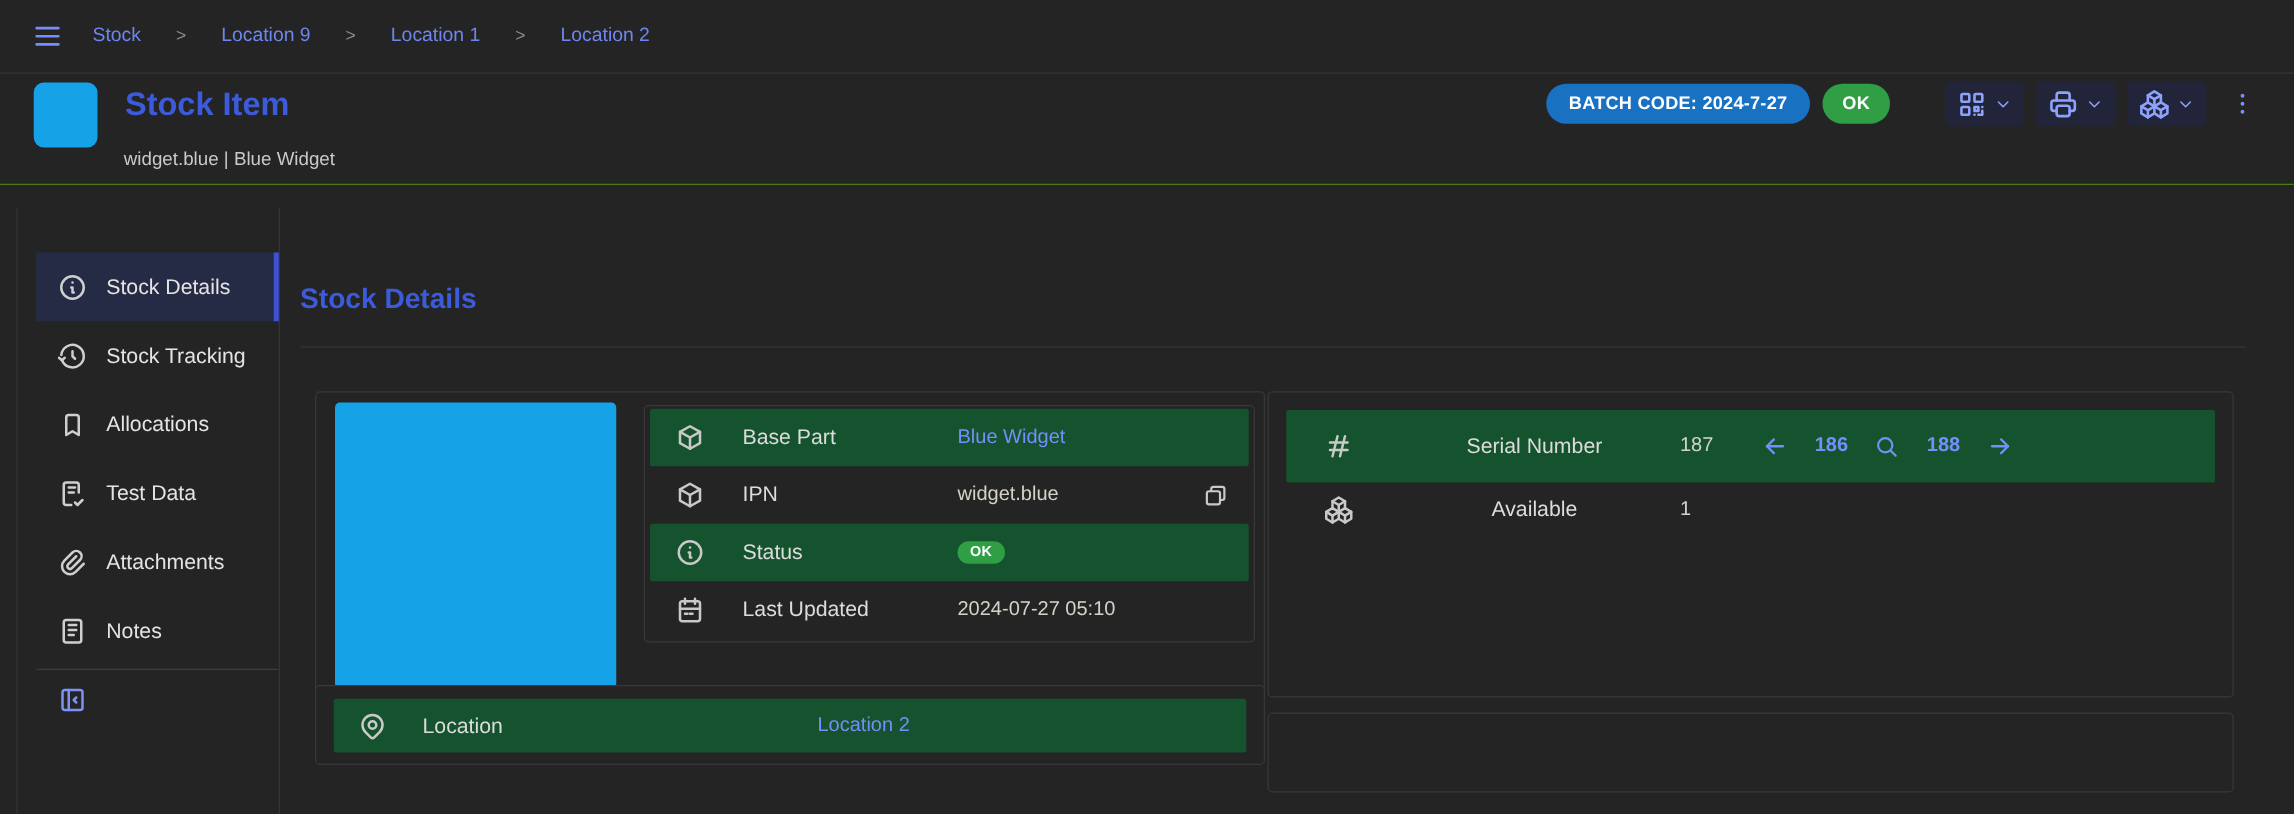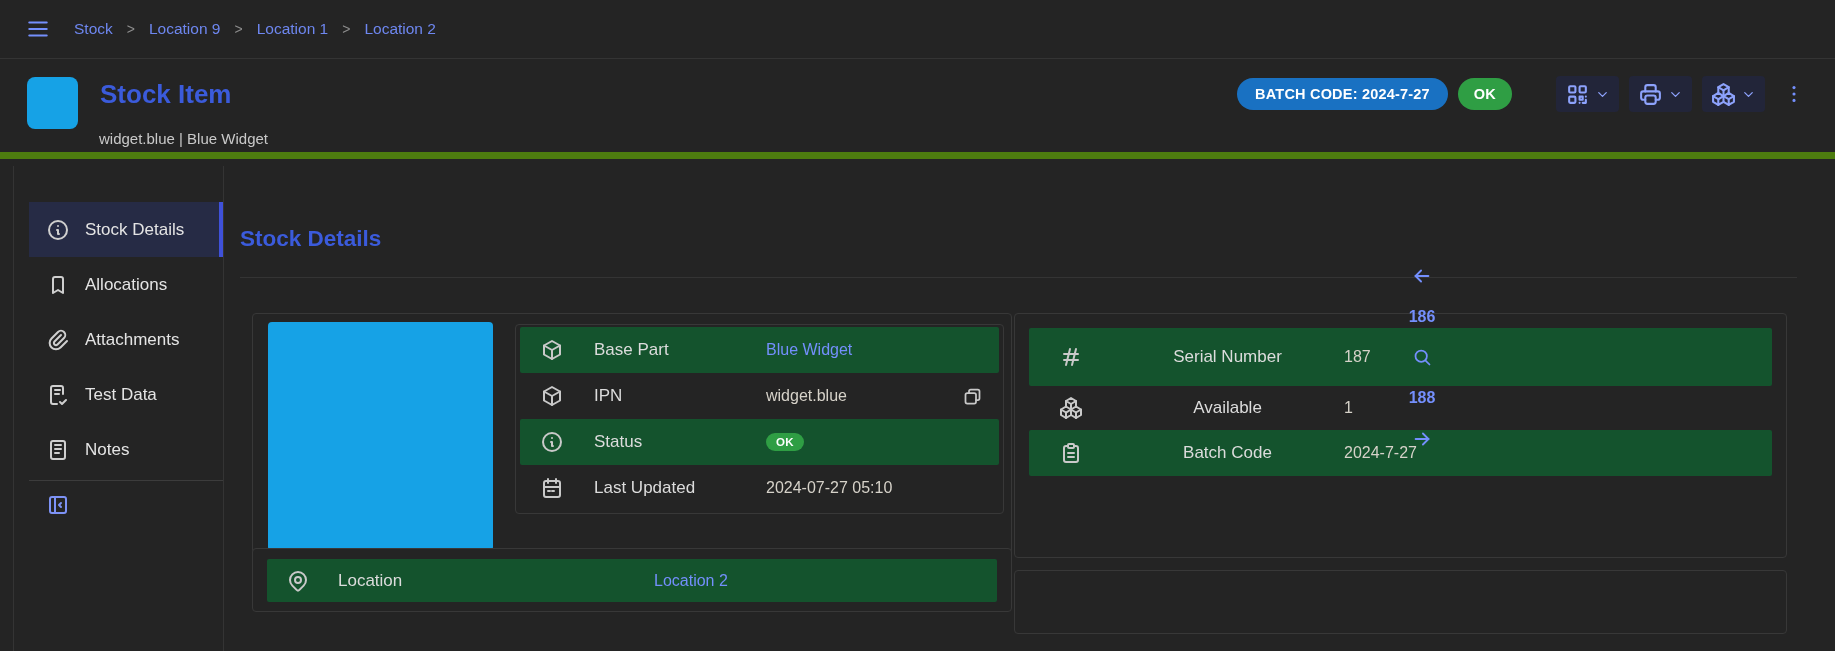--- a/index.html
+++ b/index.html
@@ -8,26 +8,26 @@
     position:relative; overflow:hidden;
     background:#242424; color:#d6d6d6;
     font-family:"Liberation Sans", sans-serif;
   }
   svg.ic { display:block; fill:none; stroke:currentColor; stroke-width:2; stroke-linecap:round; stroke-linejoin:round; }
 
   
   .topbar { position:absolute; left:0; top:0; width:100%; height:59px;
             border-bottom:1px solid #343434; display:flex; align-items:center; padding-left:24px; }
   .burger { background:none; border:none; color:#748ffc; cursor:pointer; margin-right:22px; }
-  .breadcrumb { display:flex; align-items:center; gap:14px; font-size:15.5px; }
+  .breadcrumb { display:flex; gap:28px; font-size:15.5px; }
   .crumb { color:#6e87f0; text-decoration:none; cursor:pointer; }
   .crumb-sep { color:#8d8d8d; font-size:14px; }
 
   
-  .pagehead { position:absolute; left:0; top:52px; width:100%; height:107px; border-bottom:7px solid #4d7c0f; }
+  .pagehead { position:absolute; left:0; top:41px; width:100%; height:107px; border-bottom:1px solid #4d7c0f; }
   .thumb { position:absolute; left:27px; top:25px; width:51px; height:52px; border-radius:8px; background:#16a2e6; }
   .page-title { position:absolute; left:100px; top:27px; font-size:26px; font-weight:bold; color:#3b5bdb; }
   .page-subtitle { position:absolute; left:99px; top:78px; font-size:15px; color:#c9c9c9; }
   .head-right { position:absolute; right:30px; top:23px; height:38px; display:flex; align-items:center; gap:10px; }
   .pill { height:32px; display:flex; align-items:center; padding:0 18px; border-radius:16px;
           color:#fff; font-weight:bold; font-size:14.5px; letter-spacing:.2px; white-space:nowrap; }
   .pill-blue { background:#1971c2; }
   .pill-green { background:#2f9e44; padding:0 16px; }
   .actbtn { width:63px; height:36px; background:#222539; border:none; border-radius:4px;
             display:flex; align-items:center; justify-content:center; gap:5px; color:#8da2fc; cursor:pointer; }
@@ -68,21 +68,21 @@
   .link { color:#748ffc; text-decoration:none; cursor:pointer; font-size:16px; }
   .copy-btn { margin-left:auto; margin-right:16px; background:none; border:none; color:#c9c9c9; cursor:pointer; }
   .badge-ok { background:#2f9e44; color:#fff; font-size:11.5px; font-weight:bold;
               padding:3px 10px; border-radius:10px; letter-spacing:.3px; }
 
   .stock-rows { position:absolute; left:14px; top:14px; right:14px;text-align:center; }
   .srow { display:flex; align-items:center; border-radius:2px; }
   .srow-serial { height:58px; } .srow-avail { height:44px; } .srow-batch { height:46px; }
   .srow .ricon { margin-left:30px; }
   .srow .rlabel { margin-left:28px; width:233px; font-size:17px; color:#dcdcdc; }
-  .serial-nav { display:flex; align-items:center; gap:21px; margin-left:38px; color:#748ffc;flex-direction:column; }
+  .serial-nav { display:flex; align-items:center; gap:21px; margin-left:38px; color:#748ffc; }
   .serial-nav .navlink { font-weight:bold; font-size:16px; }
   .navbtn { background:none; border:none; color:#748ffc; cursor:pointer; display:flex; align-items:center; }
 
   .lrow { position:absolute; left:14px; top:10px; right:14px; height:43px;
           display:flex; align-items:center; border-radius:2px; }
   .lrow .ricon { margin-left:19px; }
   .lrow .rlabel { margin-left:28px; width:316px; font-size:17px; color:#dcdcdc; }
 </style>
 </head>
 <body>
@@ -284,40 +284,48 @@
     <span>
         <svg class="ic" width="24" height="24" viewBox="0 0 24 24" stroke-width="1.8">
           <use href="#i-info"></use>
         </svg>
       </span>
     <span>Stock Details</span>
   </div>
   <div class="side-item">
     <span>
         <svg class="ic" width="24" height="24" viewBox="0 0 24 24" stroke-width="1.8">
+          <use href="#i-history"></use>
+        </svg>
+      </span>
+    <span>Stock Tracking</span>
+  </div>
+  <div class="side-item">
+    <span>
+        <svg class="ic" width="24" height="24" viewBox="0 0 24 24" stroke-width="1.8">
           <use href="#i-bookmark"></use>
         </svg>
       </span>
     <span>Allocations</span>
   </div>
   <div class="side-item">
     <span>
         <svg class="ic" width="24" height="24" viewBox="0 0 24 24" stroke-width="1.8">
+          <use href="#i-report"></use>
+        </svg>
+      </span>
+    <span>Test Data</span>
+  </div>
+  <div class="side-item">
+    <span>
+        <svg class="ic" width="24" height="24" viewBox="0 0 24 24" stroke-width="1.8">
           <use href="#i-paperclip"></use>
         </svg>
       </span>
     <span>Attachments</span>
-  </div>
-  <div class="side-item">
-    <span>
-        <svg class="ic" width="24" height="24" viewBox="0 0 24 24" stroke-width="1.8">
-          <use href="#i-report"></use>
-        </svg>
-      </span>
-    <span>Test Data</span>
   </div>
   <div class="side-item">
     <span>
         <svg class="ic" width="24" height="24" viewBox="0 0 24 24" stroke-width="1.8">
           <use href="#i-notes"></use>
         </svg>
       </span>
     <span>Notes</span>
   </div>
   <div class="side-divider"></div>
@@ -416,29 +424,20 @@
     </div>
     <div class="srow srow-avail">
       <span class="ricon">
           <svg class="ic" width="24" height="24" viewBox="0 0 24 24" stroke-width="1.7">
             <use href="#i-packages"></use>
           </svg>
         </span>
       <span class="rlabel">Available</span>
       <span class="rvalue">1</span>
     </div>
-    <div class="srow srow-batch striped">
-      <span class="ricon">
-          <svg class="ic" width="24" height="24" viewBox="0 0 24 24" stroke-width="1.7">
-            <use href="#i-clipboard"></use>
-          </svg>
-        </span>
-      <span class="rlabel">Batch Code</span>
-      <span class="rvalue">2024-7-27</span>
-    </div>
   </div>
 </div>
 
 <div class="panel" id="panel-loc">
   <div class="lrow striped">
     <span class="ricon">
         <svg class="ic" width="24" height="24" viewBox="0 0 24 24" stroke-width="1.7">
           <use href="#i-pin"></use>
         </svg>
       </span>

